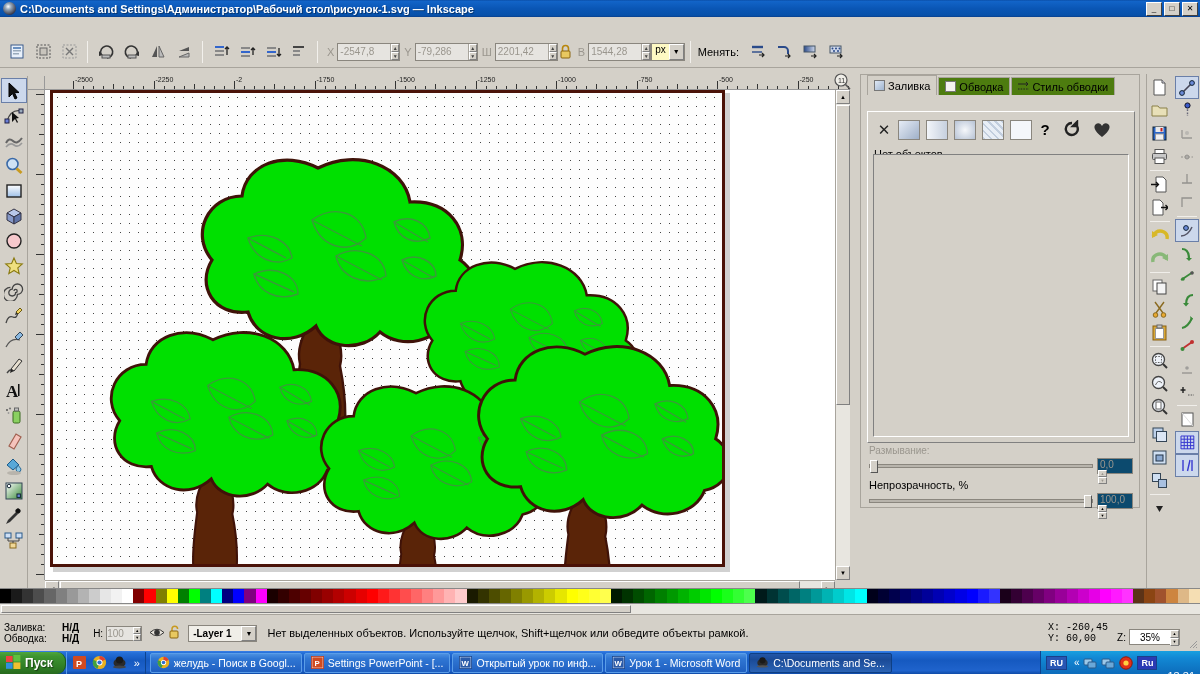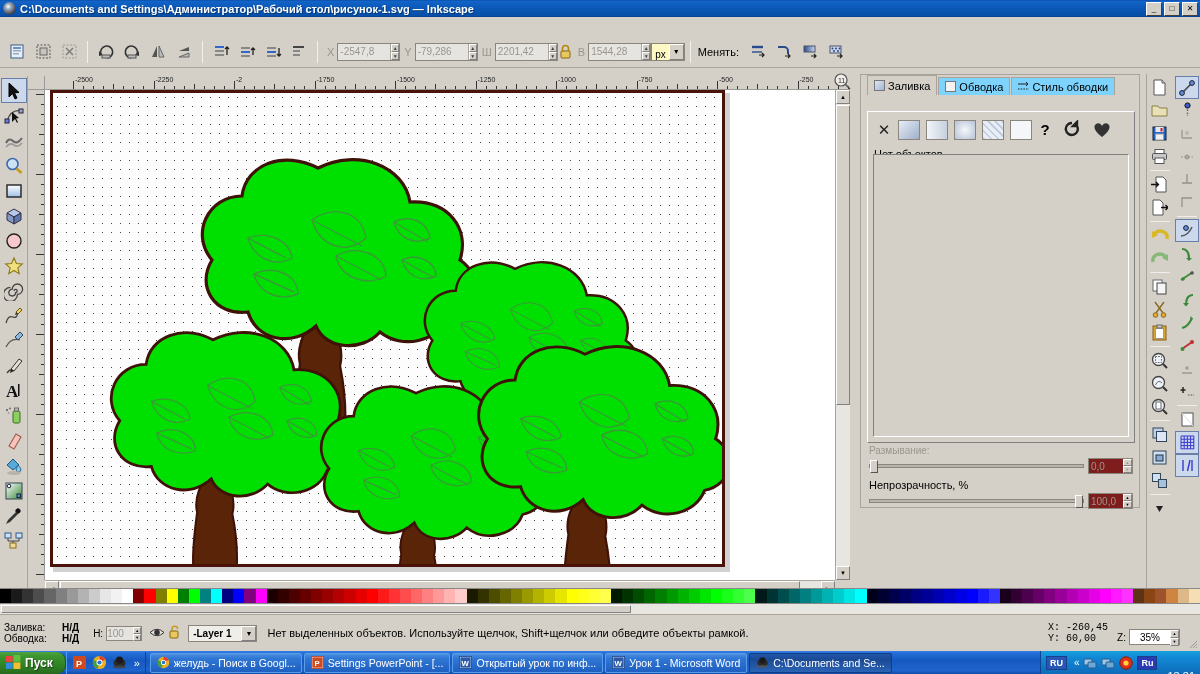--- a/index.html
+++ b/index.html
@@ -65,21 +65,21 @@
     padding:0 2px; text-align:left;
   }
   .spin .arrows { display:flex; flex-direction:column; width:9px; height:16px;
                   border-left:1px solid #a8a49c; }
   .spin .arrows span {
     flex:1; background:#d4d0c8; border-top:1px solid #fff; border-left:1px solid #fff;
     border-right:1px solid #808080; border-bottom:1px solid #808080;
     font-size:5px; line-height:6px; text-align:center; color:#444;
   }
   .unit-sel {
-    height:18px; display:flex; align-items:flex-end; border:1px solid #8a867e;
+    height:18px; display:flex; align-items:flex-start; border:1px solid #8a867e;
     background:#fef9c3; padding-left:3px; font-size:10px;
   }
   .unit-sel .arrow {
     width:15px; height:16px; margin-left:3px; background:#d4d0c8;
     border:1px solid #fff; border-right-color:#808080; border-bottom-color:#808080;
     display:flex; align-items:center; justify-content:center; font-size:7px;
   }
   .lock-ico { width:16px; height:18px; display:flex; align-items:center; justify-content:center; }
   .menyat { font-size:11px; margin:0 6px 0 2px; }
 
@@ -146,21 +146,21 @@
   }
   .fs-title .dlgicon { width:13px; height:12px; margin-right:3px; }
   .fs-title-btns { margin-left:auto; display:flex; gap:3px; padding-right:3px; }
   .fs-tbtn {
     width:13px; height:12px; border:1px solid #888; background:#d4d0c8;
     font-size:7px; line-height:10px; text-align:center; cursor:pointer;
   }
   .fs-tabs { display:flex; height:20px; padding-left:6px; align-items:flex-end; }
   .fs-tab {
     display:flex; align-items:center; gap:3px; height:18px; padding:0 6px;
-    border:1px solid #a8a49c; border-bottom:0; background:#7dd3fc;
+    border:1px solid #a8a49c; border-bottom:0; background:#4d7c0f;
     font-size:11px; cursor:pointer; margin-right:1px;
   }
   .fs-tab.active { background:#d4d0c8; height:20px; }
   .swatch-box { width:11px; height:11px; border:1px solid #777; }
   .fs-body {
     position:absolute; left:6px; top:36px; width:268px; height:332px;
     background:#d4d0c8; border:1px solid #fff; border-right-color:#808080; border-bottom-color:#808080;
   }
   .fs-types { display:flex; align-items:center; gap:6px; padding:8px 8px 2px 8px; }
   .ftype {
@@ -179,21 +179,21 @@
   .fs-blur { position:absolute; left:8px; top:370px; width:264px; font-size:10px; color:#9a968e; }
   .fs-opacity { position:absolute; left:8px; top:404px; width:264px; font-size:11px; }
   .sliderow { display:flex; align-items:center; gap:4px; margin-top:2px; }
   .slider-track {
     flex:1; height:4px; background:#b8b4ac; border:1px solid #8a867e; position:relative;
   }
   .slider-knob {
     position:absolute; top:-5px; width:8px; height:13px; background:#d4d0c8;
     border:1px solid #fff; border-right-color:#555; border-bottom-color:#555;
   }
-  .mini-spin { display:flex; border:1px solid #8a867e; background:#7f1d1d; height:16px; }
+  .mini-spin { display:flex; border:1px solid #8a867e; background:#0c4a6e; height:16px;flex-direction:column; }
   .mini-spin input {
     width:34px; border:0; background:transparent; outline:none; font-size:10px;
     color:#9a968e; font-family:"Liberation Sans",sans-serif; padding-left:2px;
   }
   .mini-spin .arrows { display:flex; flex-direction:column; width:9px; }
   .mini-spin .arrows span {
     flex:1; background:#d4d0c8; border:1px solid #fff;
     border-right-color:#808080; border-bottom-color:#808080;
     font-size:4px; line-height:5px; text-align:center;
   }

